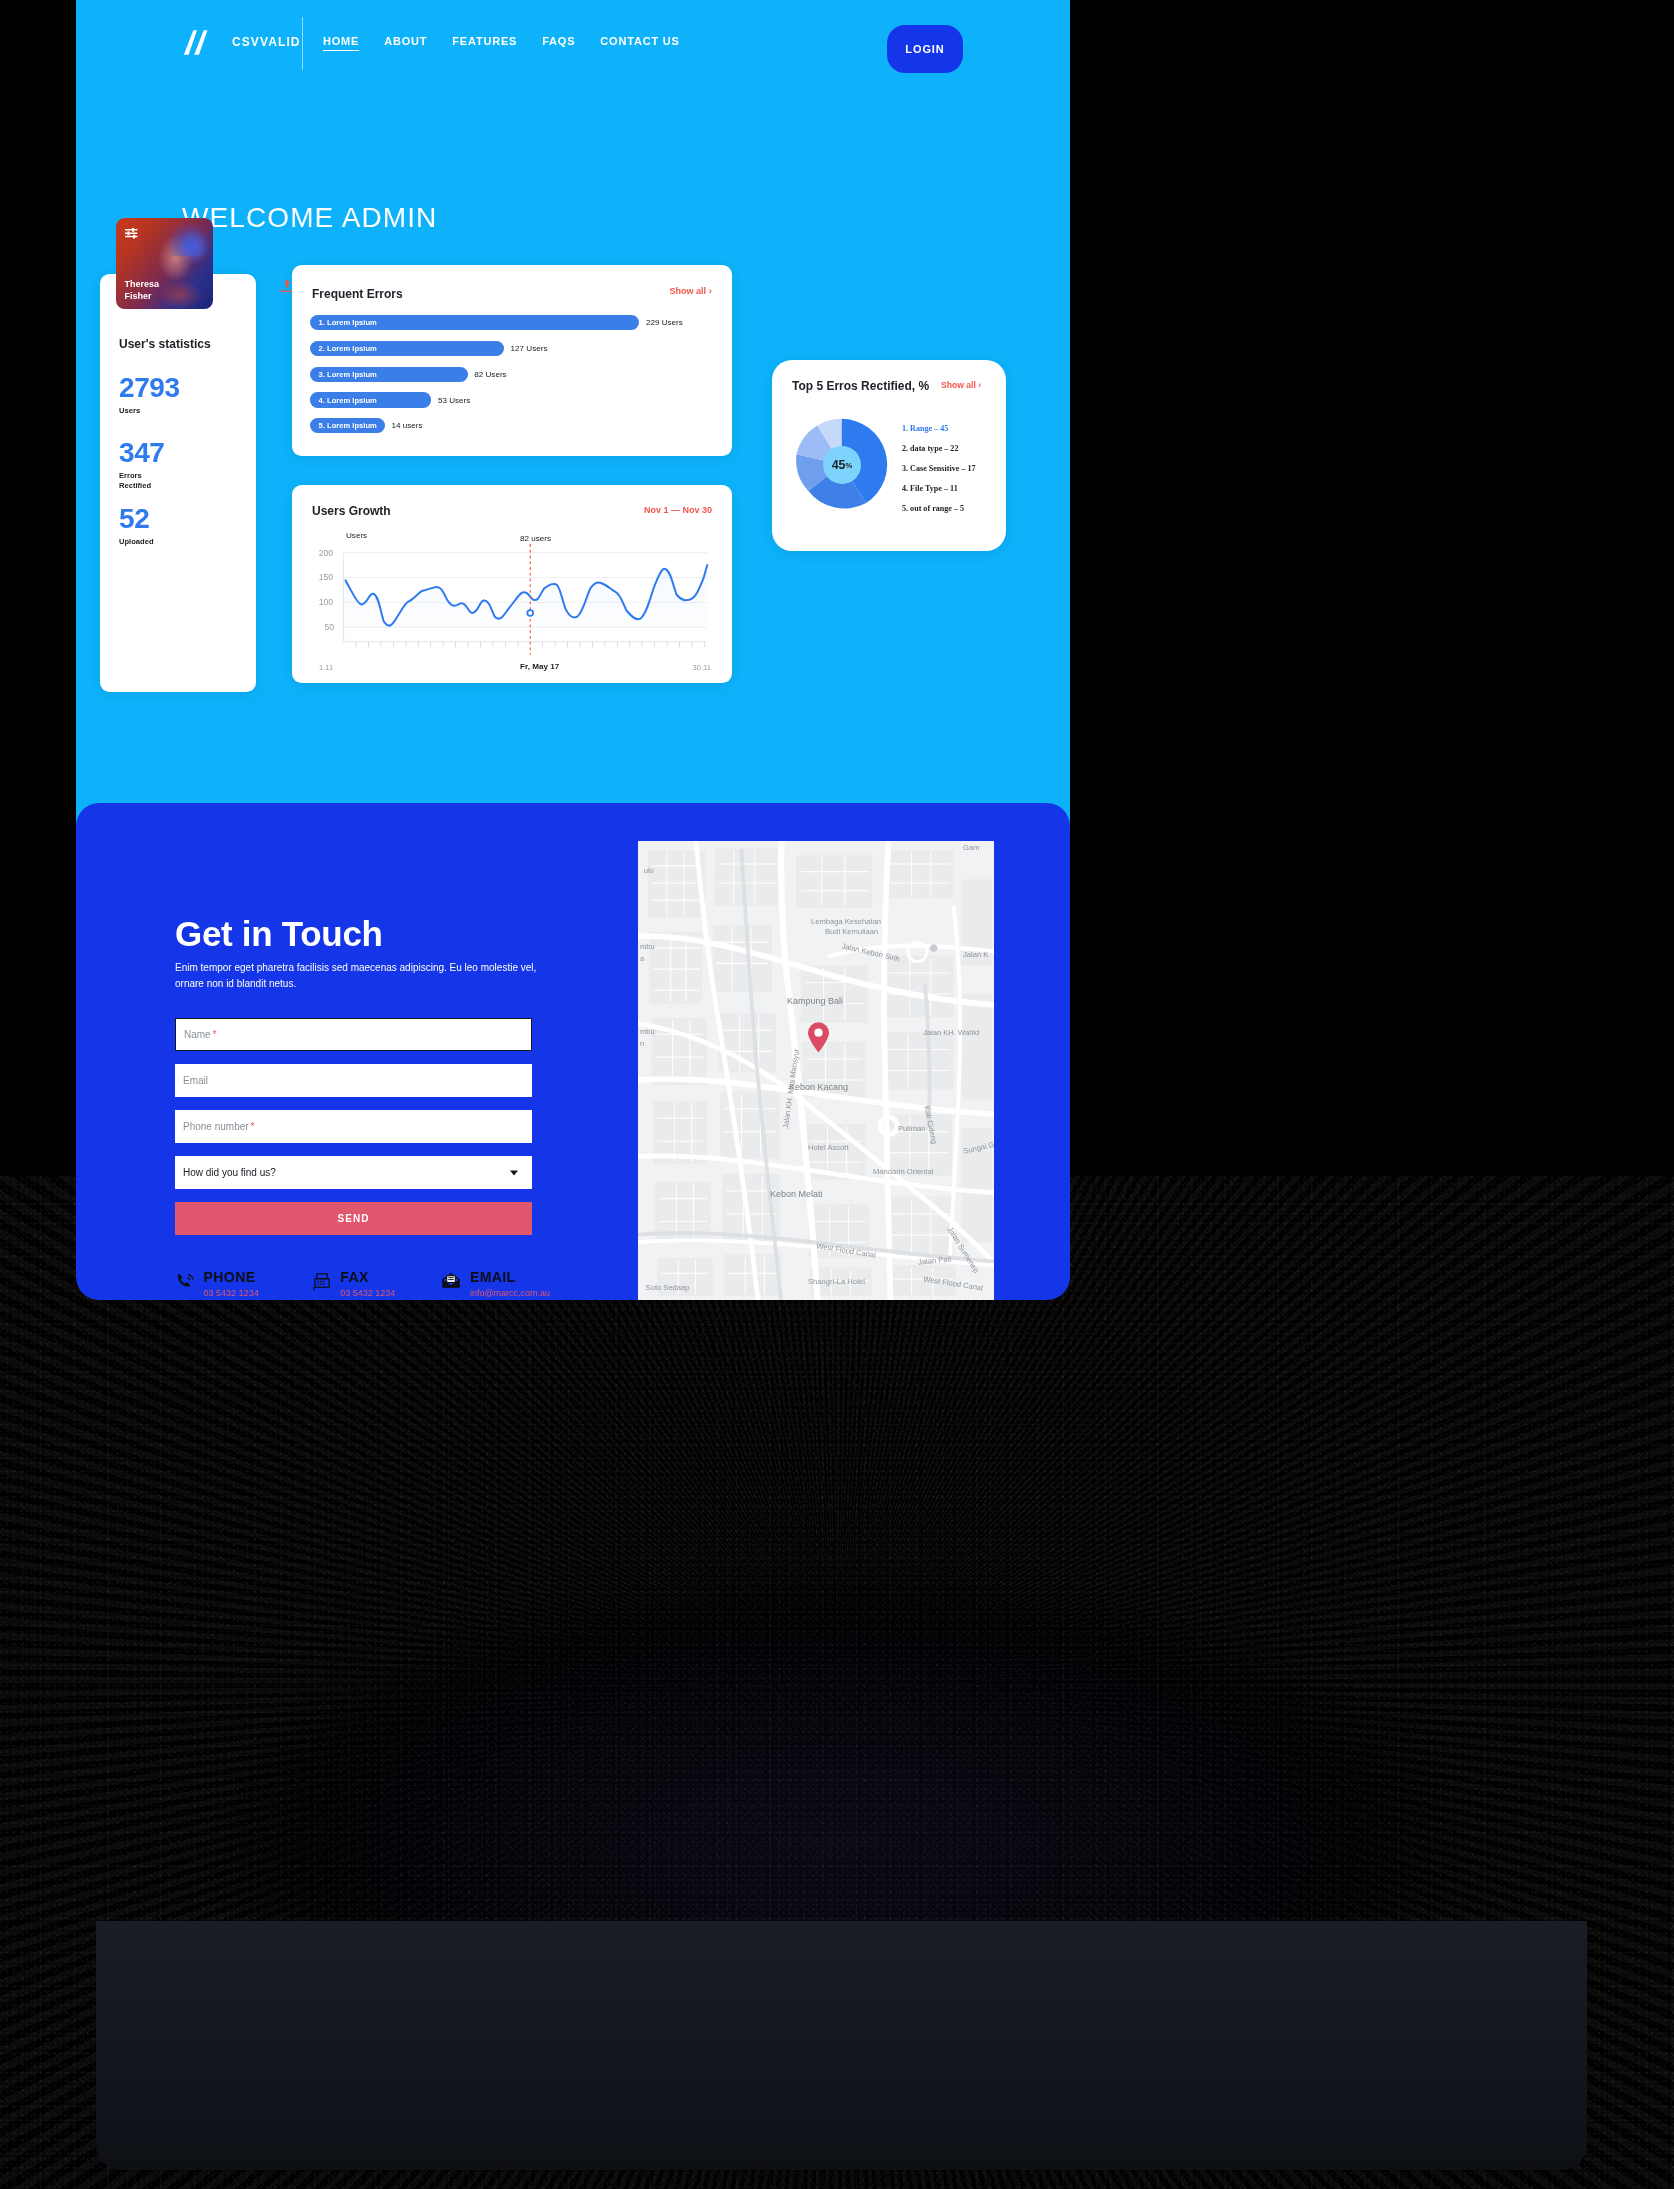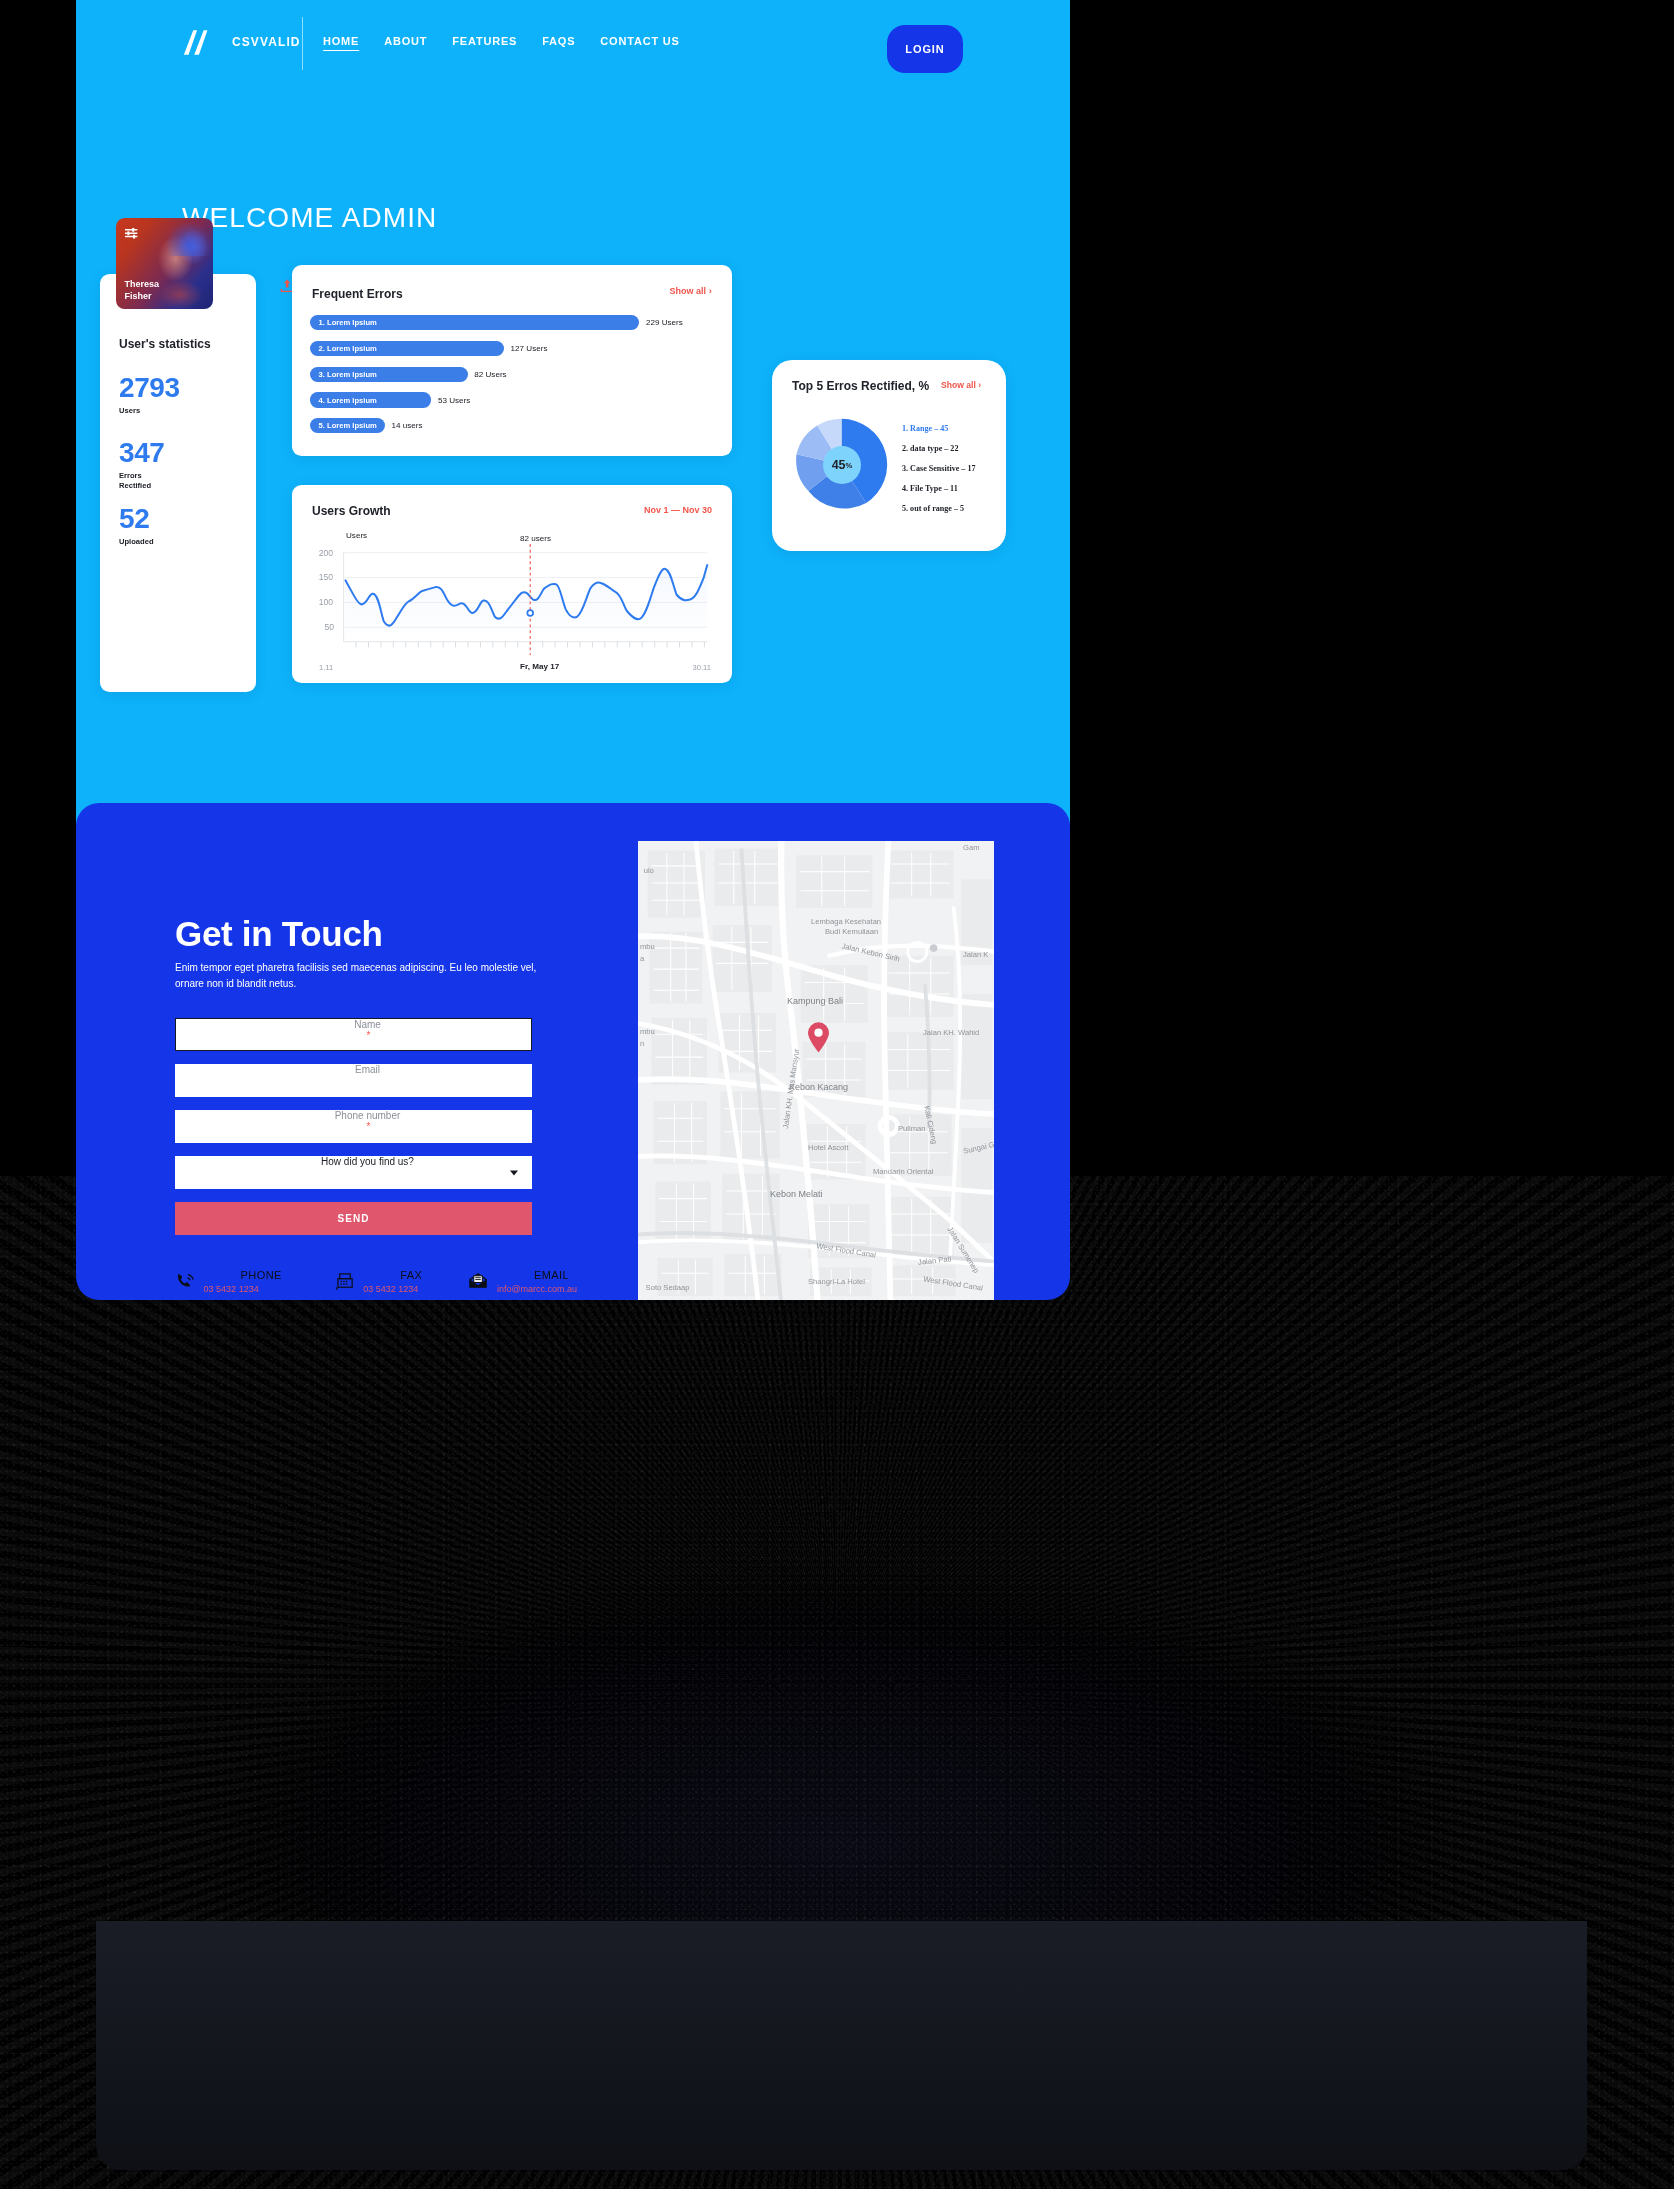--- a/index.html
+++ b/index.html
@@ -186,22 +186,22 @@
   .gt-title {
     position:absolute; left:99px; top:111px;
     color:#fff; font-size:35px; font-weight:700; letter-spacing:-0.3px;
   }
   .gt-sub {
     position:absolute; left:99px; top:157px; width:373px;
     color:#fff; font-size:10px; line-height:16px;
   }
   .field {
     position:absolute; left:99px; width:357px; height:33px;
-    background:#fff; display:flex; align-items:center; padding-left:28px;
-    font-size:10px; color:#8A9098;flex-direction:column;
+    background:#fff; display:flex; align-items:center; padding-left:8px;
+    font-size:10px; color:#8A9098;
   }
   .field.focused { border:1.9px solid #15181F; }
   .field .req { color:#F2554B; margin-left:1.9px; }
   .f1 { top:215px; }
   .f2 { top:261px; }
   .f3 { top:307px; }
   .f4 { top:353px; color:#20232A; }
   .caret {
     position:absolute; right:14.3px; top:50%; transform:translateY(-50%);
     width:0; height:0; border-left:4.8px solid transparent; border-right:4.8px solid transparent;
@@ -209,21 +209,21 @@
   }
   .send-btn {
     position:absolute; left:99px; top:399px; width:357px; height:33px;
     background:#E0566D; color:#fff; border:none;
     font-size:10px; font-weight:700; letter-spacing:1.1px;
     font-family:"Liberation Sans", sans-serif; cursor:pointer;
   }
   .contacts-row { position:absolute; left:99px; top:466px; display:flex; gap:0; }
   .ci { position:relative; display:flex; align-items:flex-start; }
   .ci .ico { width:21px; height:19px; margin-right:7.6px; margin-top:2.9px; flex:0 0 auto; }
-  .ci .lbl { font-size:11px; font-weight:400; color:#0B0E14; letter-spacing:0.4px;margin-left:37px; }
+  .ci .lbl { font-size:14px; font-weight:700; color:#0B0E14; letter-spacing:0.4px; }
   .ci .val { font-size:9px; color:#E0566D; margin-top:2.9px; white-space:nowrap; }
   .ci.phone { margin-right:53px; }
   .ci.fax { margin-right:46px; }
 
   
   .map {
     position:absolute; left:562px; top:38px; width:356px; height:459px;
     background:#F0F1F2; overflow:hidden;
   }
   .map svg { position:absolute; left:0; top:0; }

